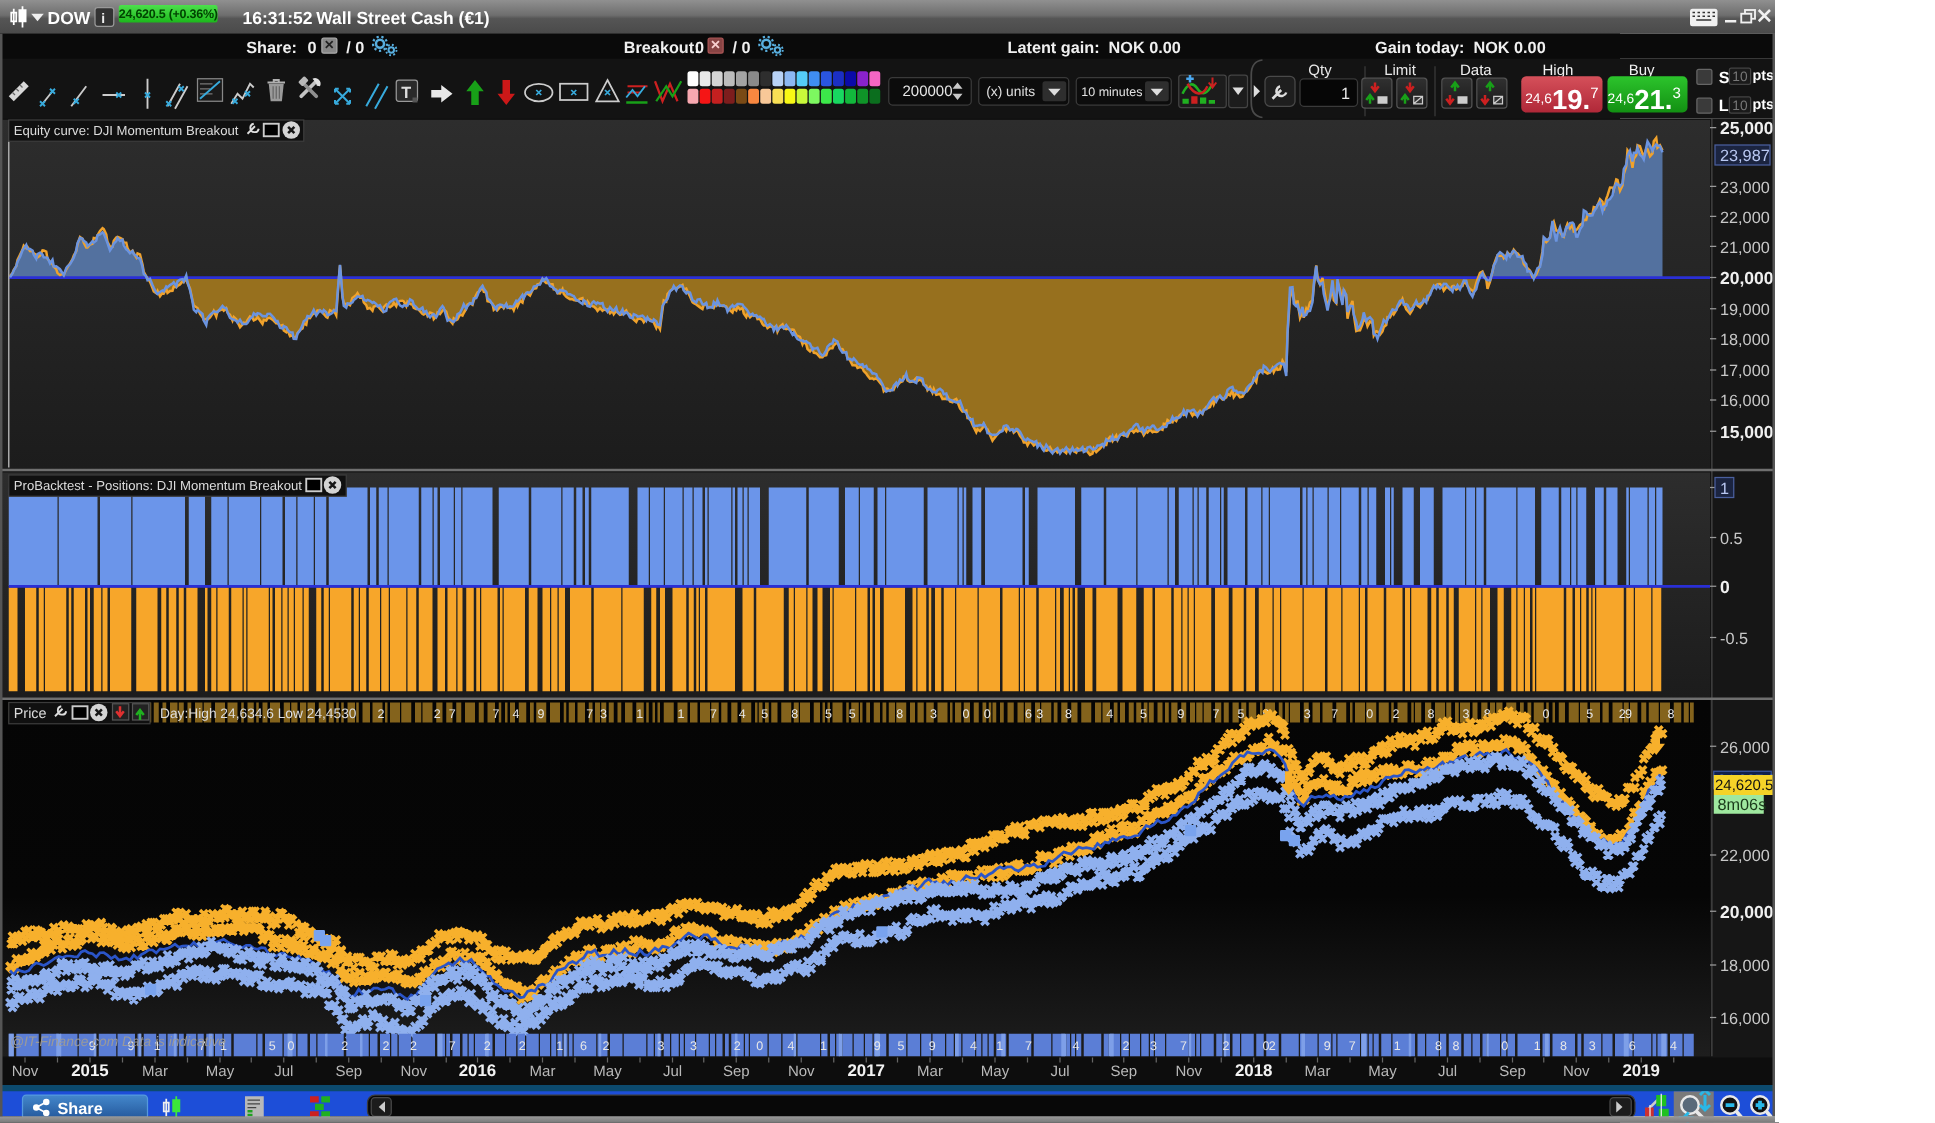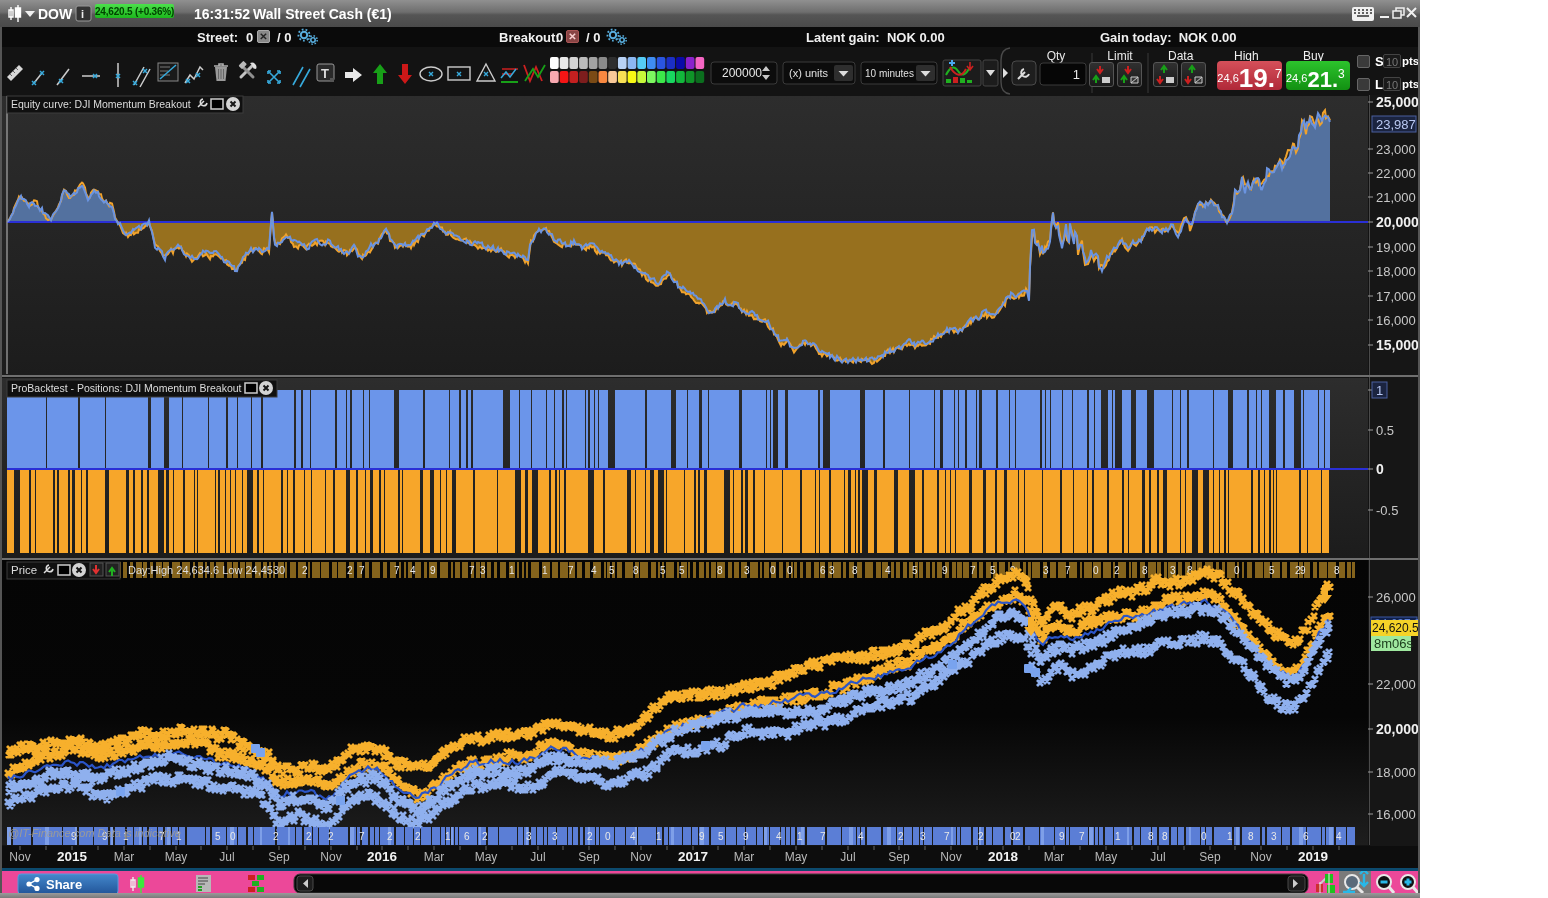--- a/index.html
+++ b/index.html
@@ -1,20 +1,20 @@
 <!DOCTYPE html>
 <html><head><meta charset="utf-8"><style>
 *{margin:0;padding:0;box-sizing:border-box}
 body{width:1548px;height:898px;background:#fff;font-family:"Liberation Sans",sans-serif;position:relative;overflow:hidden}
 #win{position:absolute;left:0;top:0;width:1296px;height:898px;background:#111}
 #titlebar{position:absolute;left:0;top:0;width:1420px;height:27px;background:linear-gradient(#909090,#6e6e6e 45%,#555 55%,#4a4a4a)}
 #ordersbar{position:absolute;left:0;top:27px;width:1420px;height:20px;background:#0a0a0a;color:#f0f0f0;font-size:13px;font-weight:bold}
 #toolbar{position:absolute;left:0;top:47px;width:1420px;height:48px;background:#131313}
 .abs{position:absolute}
-#botbar{position:absolute;left:0;top:868px;width:1420px;height:25px;background:#ec4899;border-top:3px solid #0c4a6e}
+#botbar{position:absolute;left:0;top:868px;width:1420px;height:25px;background:#1d4ed8;border-top:5px solid #0c4a6e}
 #botedge{position:absolute;left:0;top:893px;width:1420px;height:5px;background:linear-gradient(#9a9a9a,#7a7a7a)}
 .sideedge{position:absolute;top:27px;width:2px;height:866px;background:#555}
 .badge{display:inline-block;background:linear-gradient(#4ce04c,#1cb81c);color:#004400;font-weight:bold;font-size:10px;padding:2px 0 1px;border-radius:2px;letter-spacing:-0.2px}
 .xbox{display:inline-block;width:13px;height:13px;background:#888;border:1px solid #aaa;border-radius:2px;vertical-align:-2px;text-align:center;line-height:11px;color:#222;font-size:10px;font-weight:bold}
 .sellbtn{position:absolute;left:1217px;top:14px;width:65px;height:29px;border-radius:4px;background:linear-gradient(#d5505a,#b02838);color:#fff;text-align:center;line-height:27px;white-space:nowrap}
 .buybtn{position:absolute;left:1286px;top:14px;width:64px;height:29px;border-radius:4px;background:linear-gradient(#2cc42c,#129012);color:#fff;text-align:left;line-height:27px;white-space:nowrap}
 .lbl{position:absolute;top:2px;color:#f0f0f0;font-size:12px;font-weight:normal}
 .obtn{position:absolute;top:15px;width:25px;height:25px;background:linear-gradient(#303030,#1a1a1a);border:1px solid #555;border-radius:3px}
 .ptsbox{position:absolute;width:18px;height:14px;background:#1a1a1a;border:1px solid #444;border-radius:2px;color:#777;font-size:11px;text-align:center;line-height:14px}
 .chk{position:absolute;width:13px;height:13px;background:#3a3a3a;border:1px solid #666;border-radius:2px}
@@ -40,21 +40,21 @@
   <path d="M1380,17h9" stroke="#f0f0f0" stroke-width="2"></path>
   <g>
           <rect x="1396" y="8" width="8" height="7" fill="none" stroke="#f0f0f0" stroke-width="1.5"></rect>
           <rect x="1393" y="11" width="8" height="7" fill="#555" stroke="#f0f0f0" stroke-width="1.5"></rect>
         </g>
   <path d="M1407,8l9,9m0,-9l-9,9" stroke="#f0f0f0" stroke-width="2"></path>
  </svg>
  <span class="badge" style="position:absolute;left:95px;top:4px;white-space:nowrap">24,620.5 (+0.36%)</span>
 </div>
 <div id="ordersbar">
- <span class="abs" style="left:197px;top:3px">Street:</span>
+ <span class="abs" style="left:197px;top:3px">Share:</span>
       <span class="abs" style="left:246px;top:3px">0</span>
  <span class="xbox" style="position:absolute;left:257px;top:3px">✕</span>
  <span class="abs" style="left:277px;top:3px">/  0</span>
  <svg class="abs" width="24" height="18" style="left:297px;top:1px">
         <circle cx="7" cy="7" r="3.2" fill="none" stroke="#58aede" stroke-width="2"></circle>
         <circle cx="7" cy="7" r="5.6" fill="none" stroke="#58aede" stroke-width="1.8" stroke-dasharray="1.8,2.1"></circle>
         <circle cx="16" cy="12" r="2.2" fill="none" stroke="#58aede" stroke-width="1.6"></circle>
         <circle cx="16" cy="12" r="4.2" fill="none" stroke="#58aede" stroke-width="1.5" stroke-dasharray="1.5,1.8"></circle>
       </svg>
  <span class="abs" style="left:499px;top:3px">Breakout:</span>
@@ -233,21 +233,21 @@
  <div class="obtn" style="left:1153px"><svg width="23" height="23">
           <path d="M10,10V3m-3,4l3,-4l3,4" stroke="#18a018" stroke-width="2" fill="none"></path>
           <path d="M6,13v7m-3,-4l3,4l3,-4" stroke="#cc2020" stroke-width="2" fill="none"></path>
           <path d="M12,14h8v6h-8z" fill="#ccc"></path>
         </svg></div>
  <div class="obtn" style="left:1181px"><svg width="23" height="23">
           <path d="M10,10V3m-3,4l3,-4l3,4" stroke="#18a018" stroke-width="2" fill="none"></path>
           <path d="M6,13v7m-3,-4l3,4l3,-4" stroke="#cc2020" stroke-width="2" fill="none"></path>
           <path d="M13,14l7,0l0,6l-7,0z M13,20l7,-6" stroke="#ccc" fill="#333"></path>
         </svg></div>
- <div class="sellbtn"><span style="font-size:11px;vertical-align:5px">24,6</span><span style="font-size:26px;font-weight:bold">19.</span><span style="font-size:12px;vertical-align:9px">7</span></div>
+ <div class="sellbtn"><span style="font-size:11px;vertical-align:5px">24,6</span><span style="font-size:22px;font-weight:bold">19.</span><span style="font-size:12px;vertical-align:9px">7</span></div>
  <div class="buybtn"><span style="font-size:11px;vertical-align:5px">24,6</span><span style="font-size:22px;font-weight:bold">21.</span><span style="font-size:12px;vertical-align:9px">3</span></div>
  <div class="chk" style="left:1357px;top:8px"></div>
  <div class="sl" style="left:1375px;top:7px">S</div>
  <div class="ptsbox" style="left:1383px;top:7px">10</div>
  <div class="sl" style="left:1402px;top:8px;font-size:11.5px">pts</div>
  <div class="chk" style="left:1357px;top:31px"></div>
  <div class="sl" style="left:1375px;top:30px">L</div>
  <div class="ptsbox" style="left:1383px;top:30px">10</div>
  <div class="sl" style="left:1402px;top:31px;font-size:11.5px">pts</div>
 </div>

